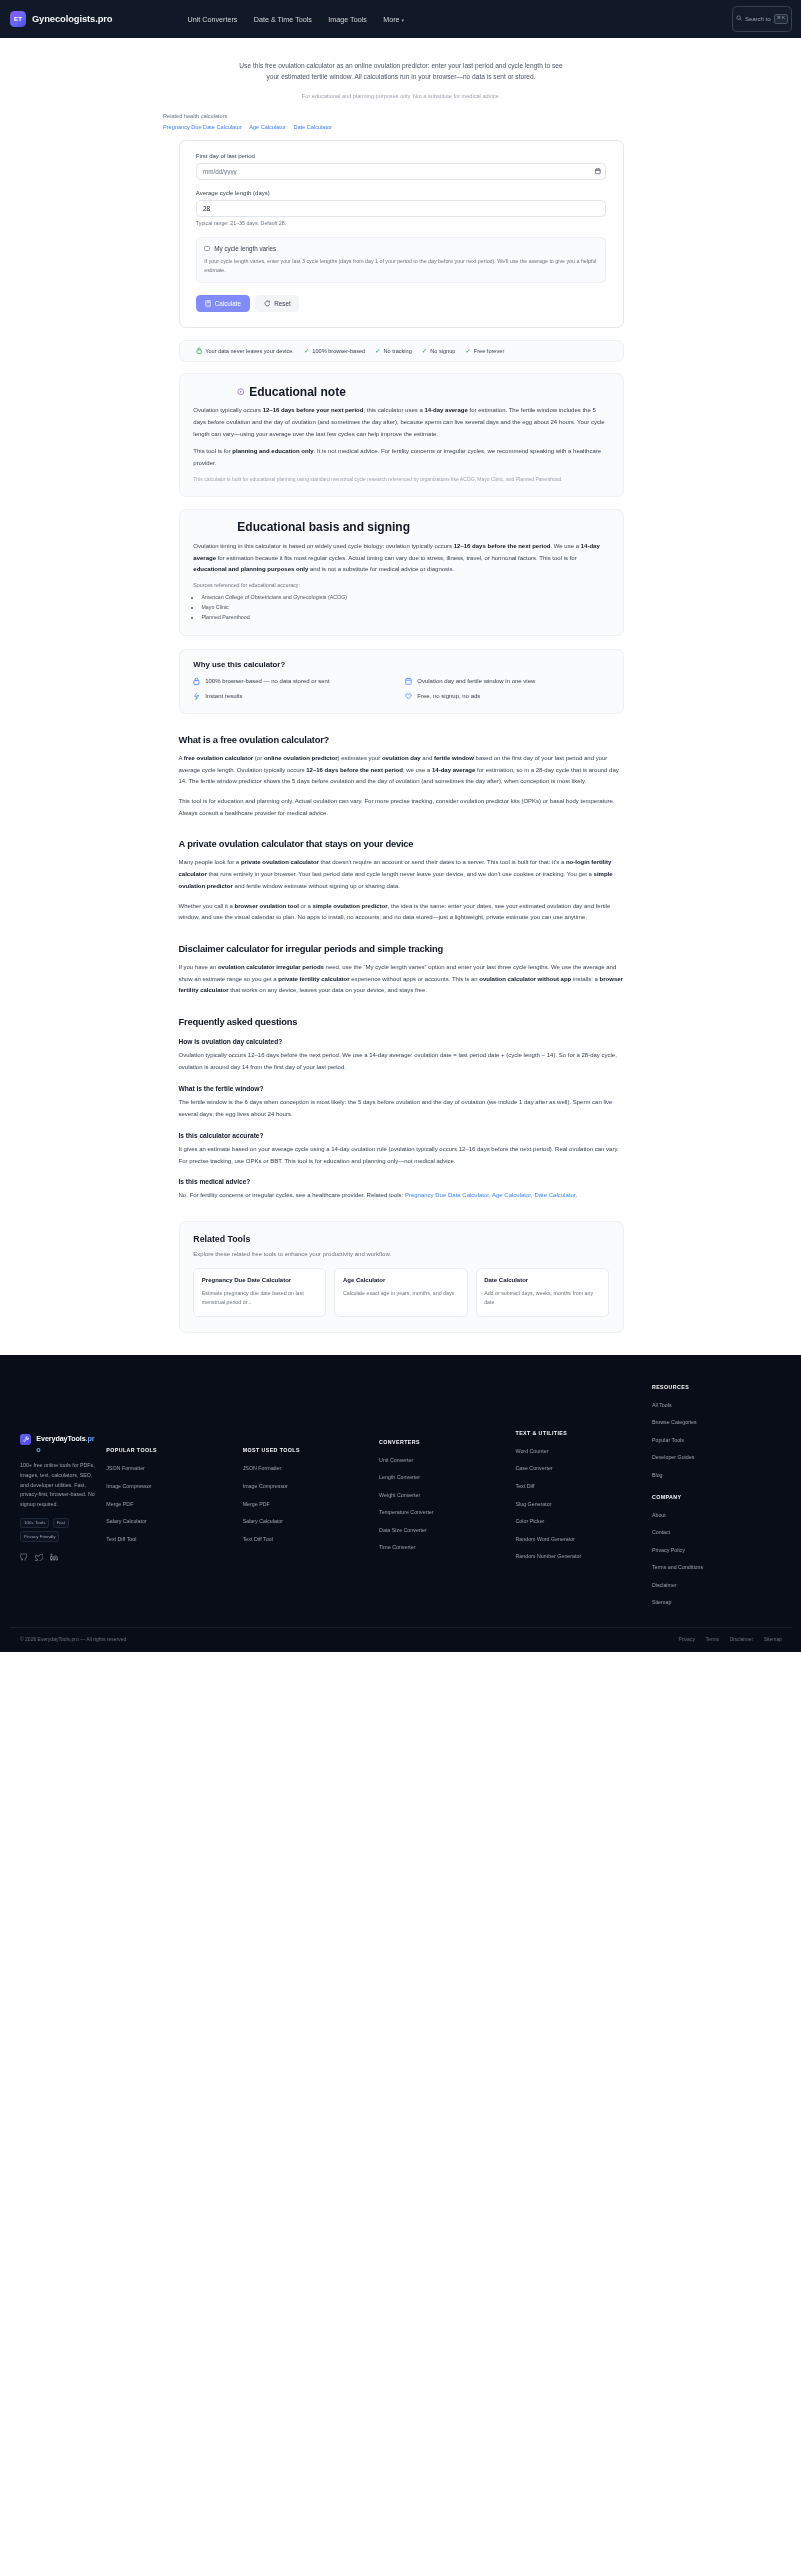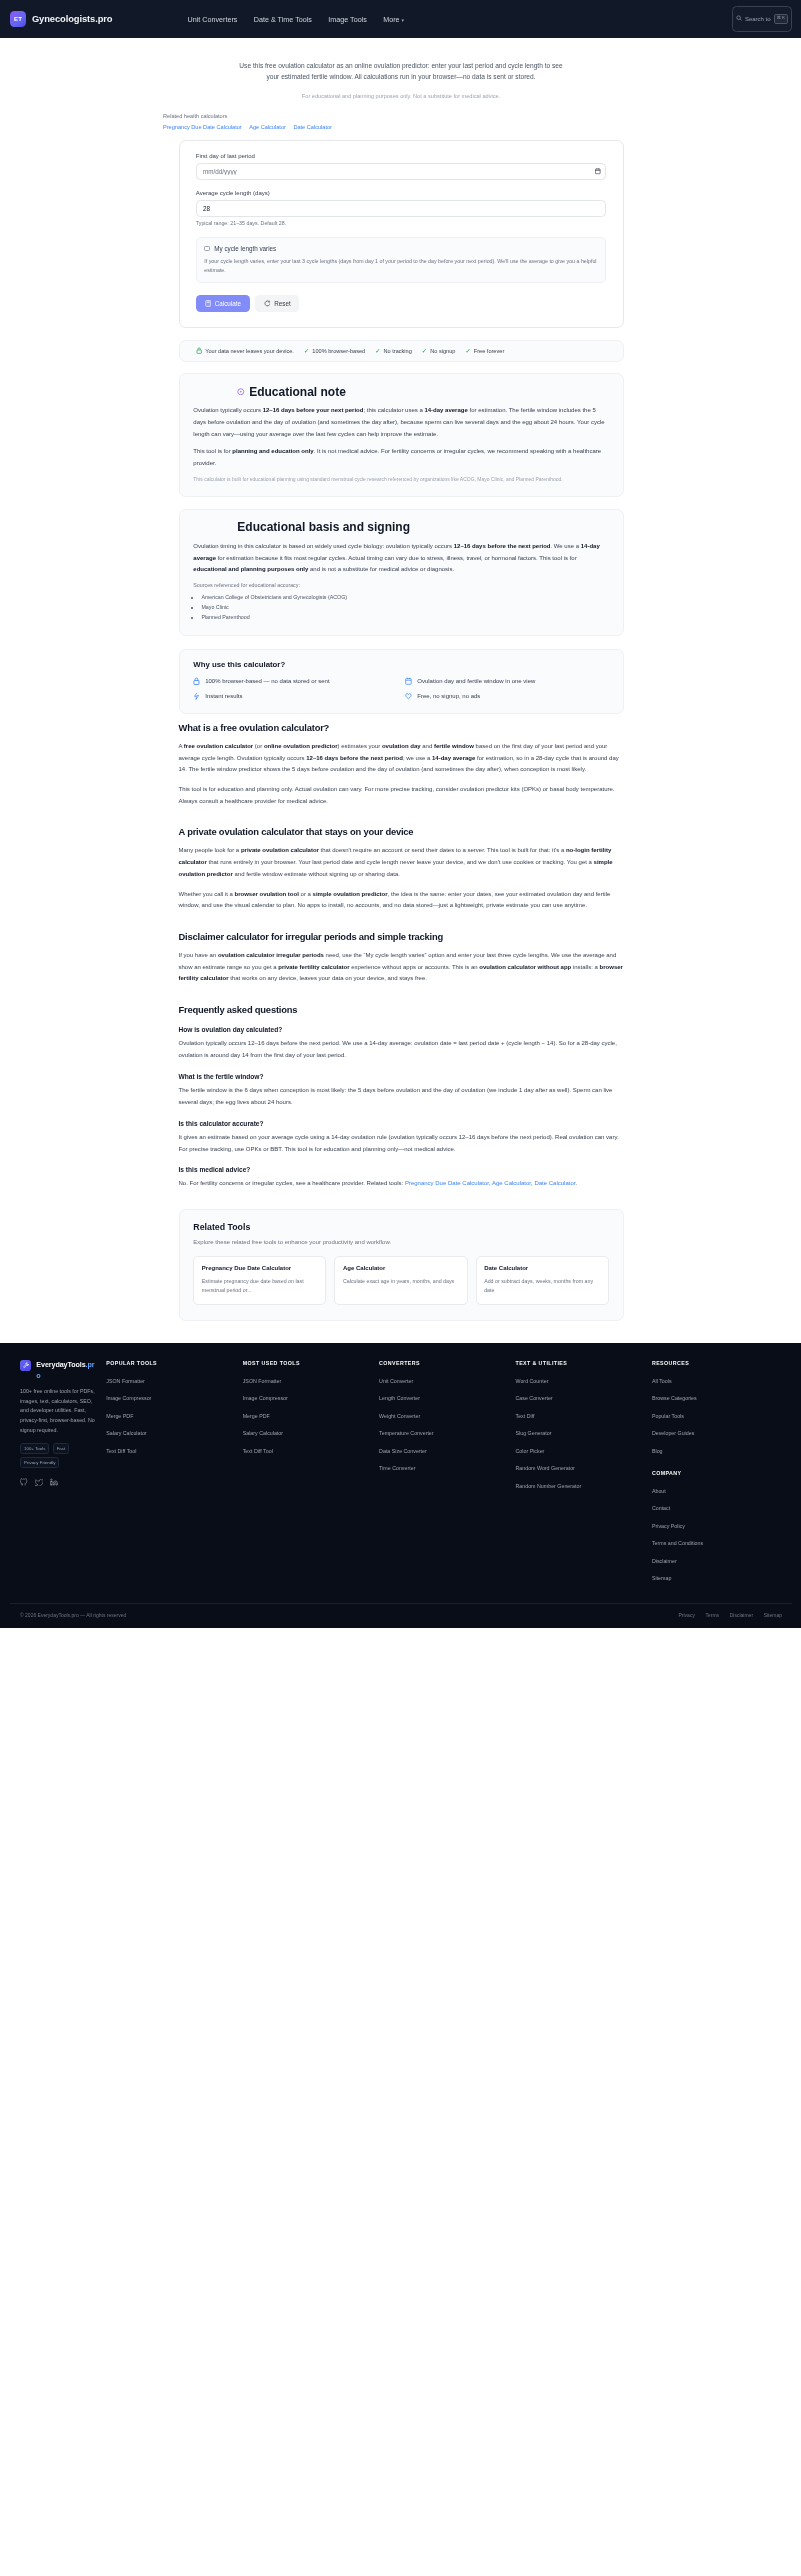--- a/index.html
+++ b/index.html
@@ -154,21 +154,21 @@
   ul.src-list li { font-size: 5.3px; color: #4b5563; line-height: 1.95; }
 
   
   .why-card { margin-top: 12.5px; padding: 10.6px 13.8px 12.5px; }
   .why-title { font-size: 7.8px; font-weight: bold; color: #111827; margin-bottom: 8.1px; }
   .why-grid { display: grid; grid-template-columns: 1fr 1fr; row-gap: 6.9px; column-gap: 8.8px; }
   .why-item { display: flex; align-items: center; gap: 5px; font-size: 6px; color: #374151; }
   .why-item svg { flex: 0 0 auto; }
 
   
-  .article { margin-top: 8px; }
+  .article { margin-top: 20px; }
   .article h2 {
     font-size: 9.4px; font-weight: bold; color: #111827;
     letter-spacing: -0.2px; margin: 0 0 8.1px;
   }
   .article h2.spaced { margin-top: 19px; }
   .article p { font-size: 6px; color: #374151; line-height: 1.95; margin-bottom: 8.1px; }
   .article p b { font-weight: bold; color: #111827; }
   .article h3 { font-size: 6.6px; font-weight: bold; color: #111827; margin: 11.3px 0 5px; }
   .article a { color: #3b82f6; }
 
@@ -179,21 +179,21 @@
   .related-grid { display: grid; grid-template-columns: repeat(3, 1fr); gap: 8.1px; margin-top: 10.6px; }
   .rt-card {
     border: 0.6px solid #e9ebef; border-radius: 5px; background: #fff;
     padding: 7.5px 7.5px 8.8px; min-height: 45px;
   }
   .rt-name { font-size: 6px; font-weight: bold; color: #111827; line-height: 1.5; }
   .rt-desc { font-size: 5.3px; color: #6b7280; line-height: 1.7; margin-top: 3.8px; }
 
   
   .site-footer { background: #080d17; margin-top: 22.6px; padding: 16.3px 0 0; }
-  .footer-inner { width: 782px; margin: 0 auto; padding: 0 10px; display: flex; }
+  .footer-inner { width: 782px; margin: 12px auto; padding: 0 10px; display: flex; align-items: center; }
   .fcol-brand { width: 80px; flex: 0 0 80px; position: relative; }
   .fbrand-row { display: flex; align-items: flex-start; gap: 5px; }
   .fbrand-logo {
     width: 11.3px; height: 11.3px; border-radius: 3.1px; flex: 0 0 auto;
     background: linear-gradient(140deg, #6366f1, #4f46e5);
     display: flex; align-items: center; justify-content: center;
   }
   .fbrand-name {
     color: #f9fafb; font-size: 7.2px; font-weight: bold;
     white-space: nowrap; letter-spacing: -0.1px;

